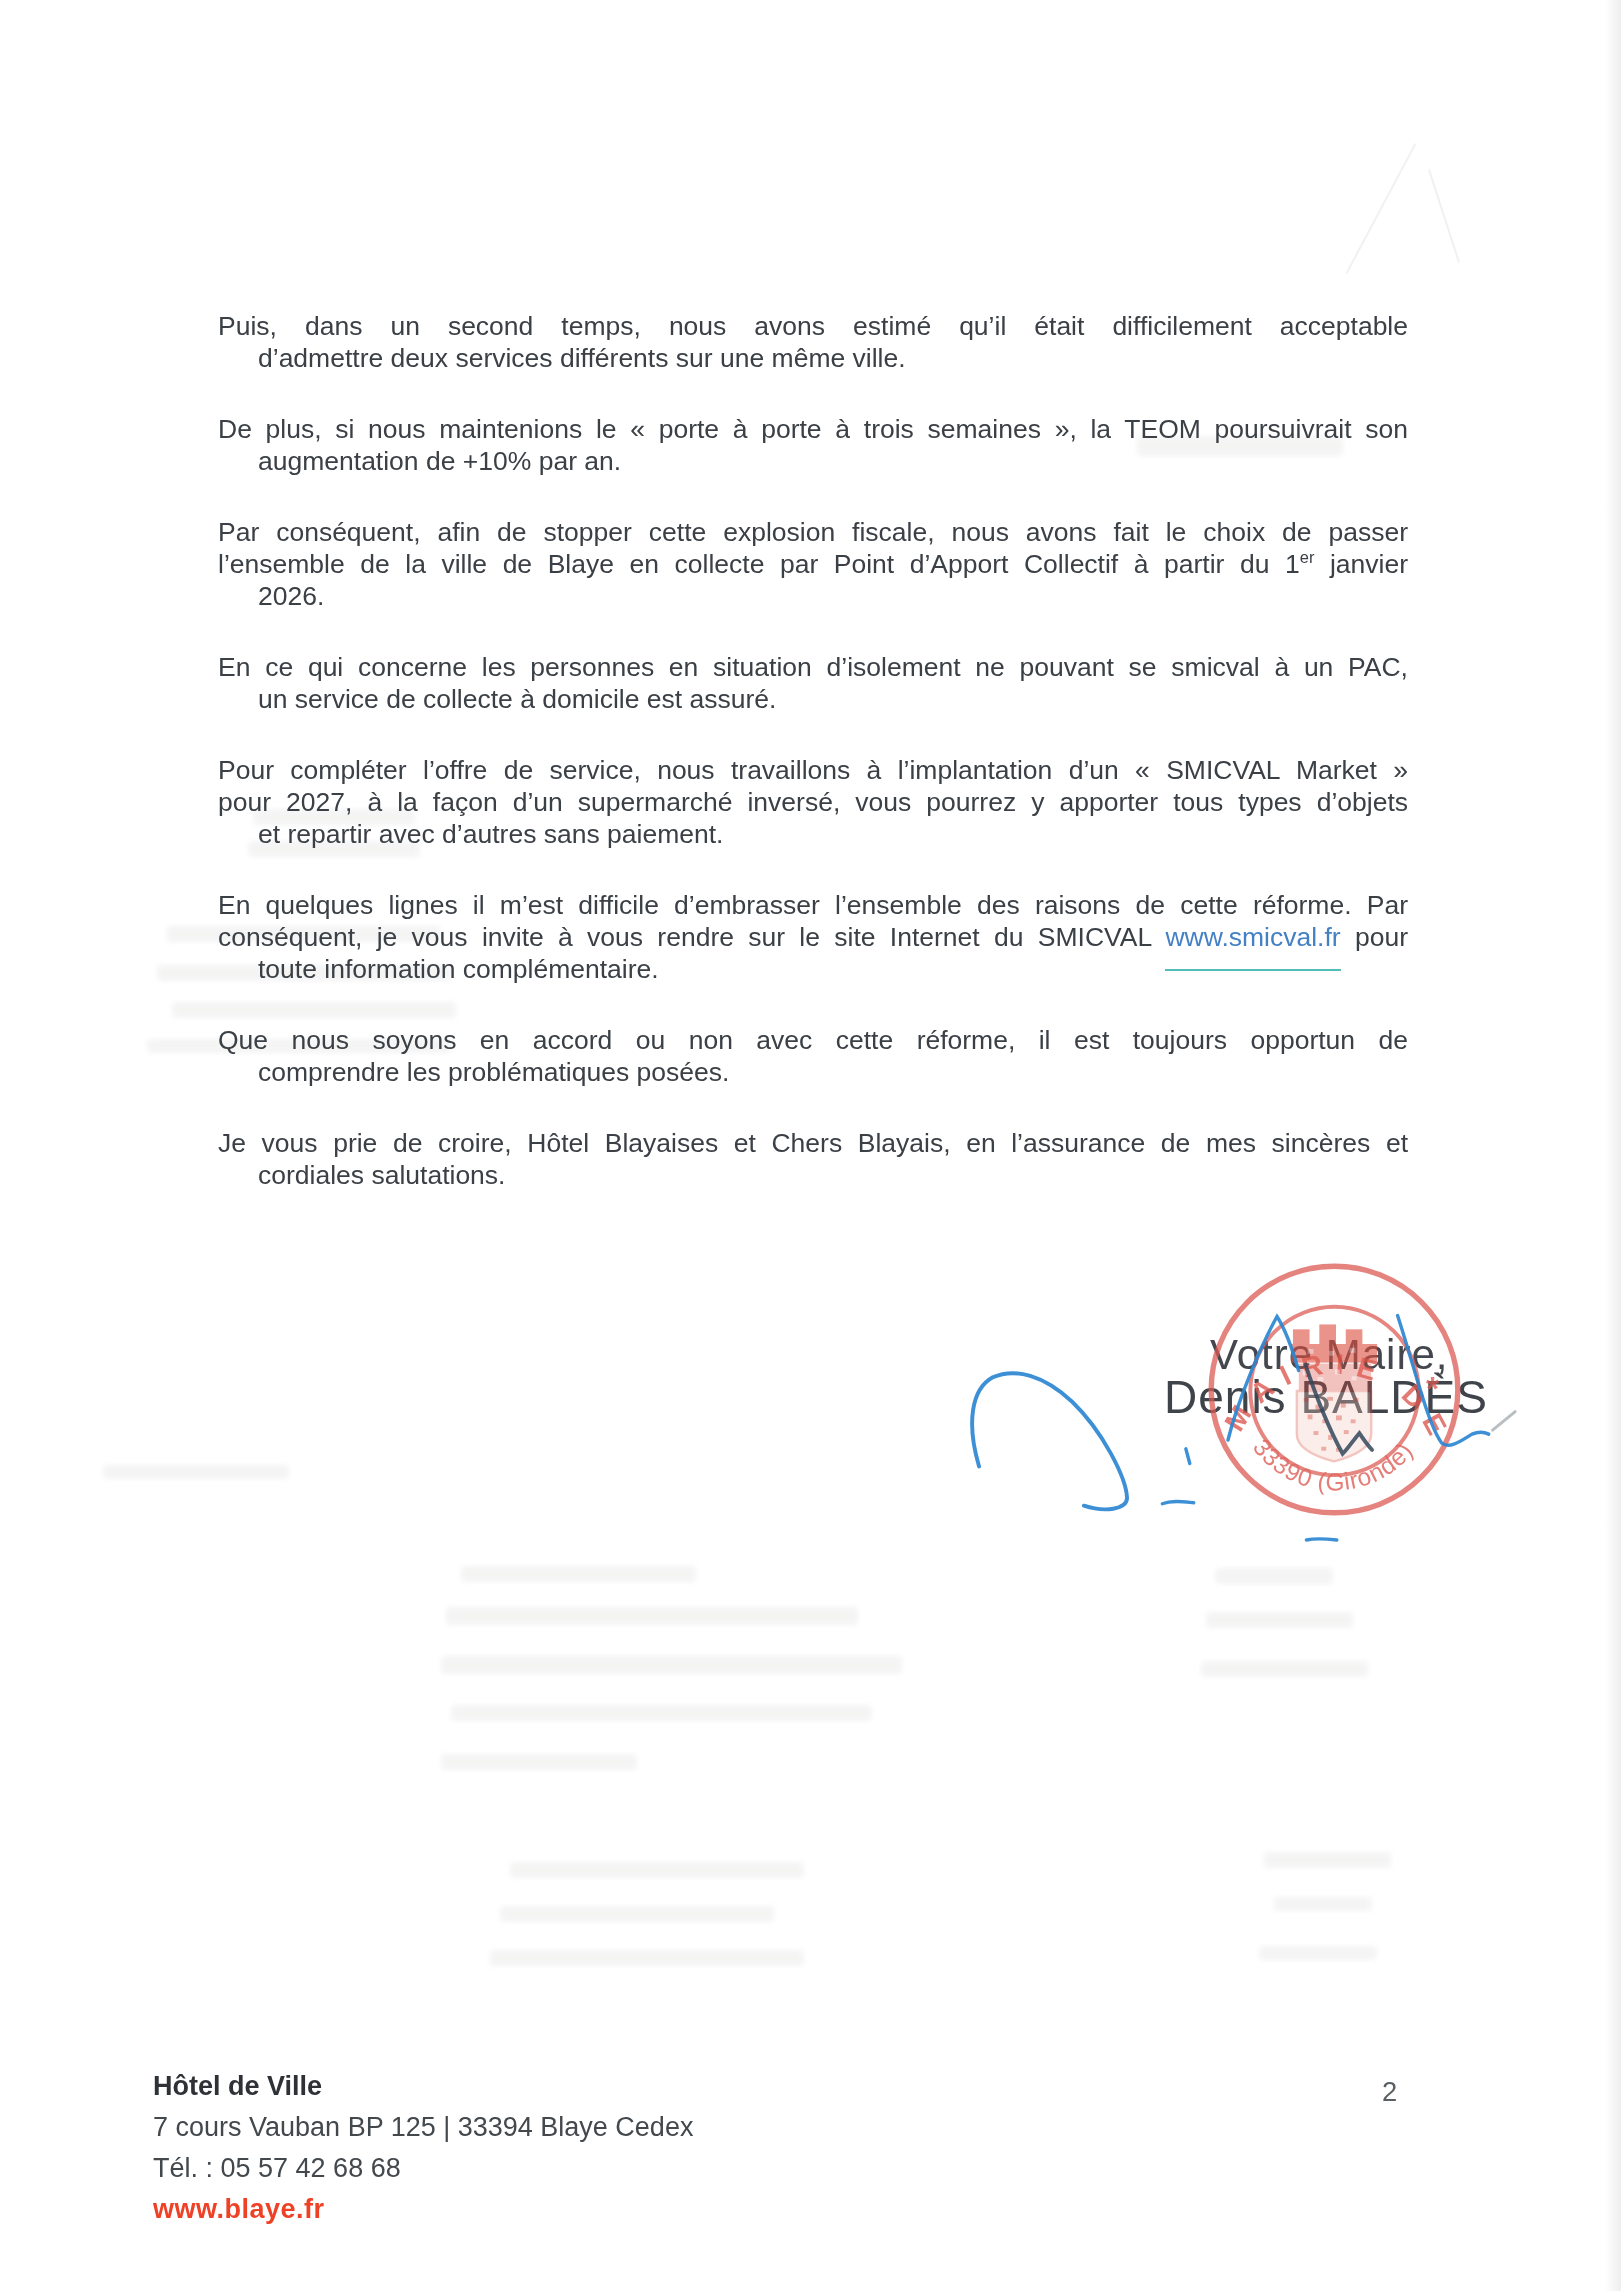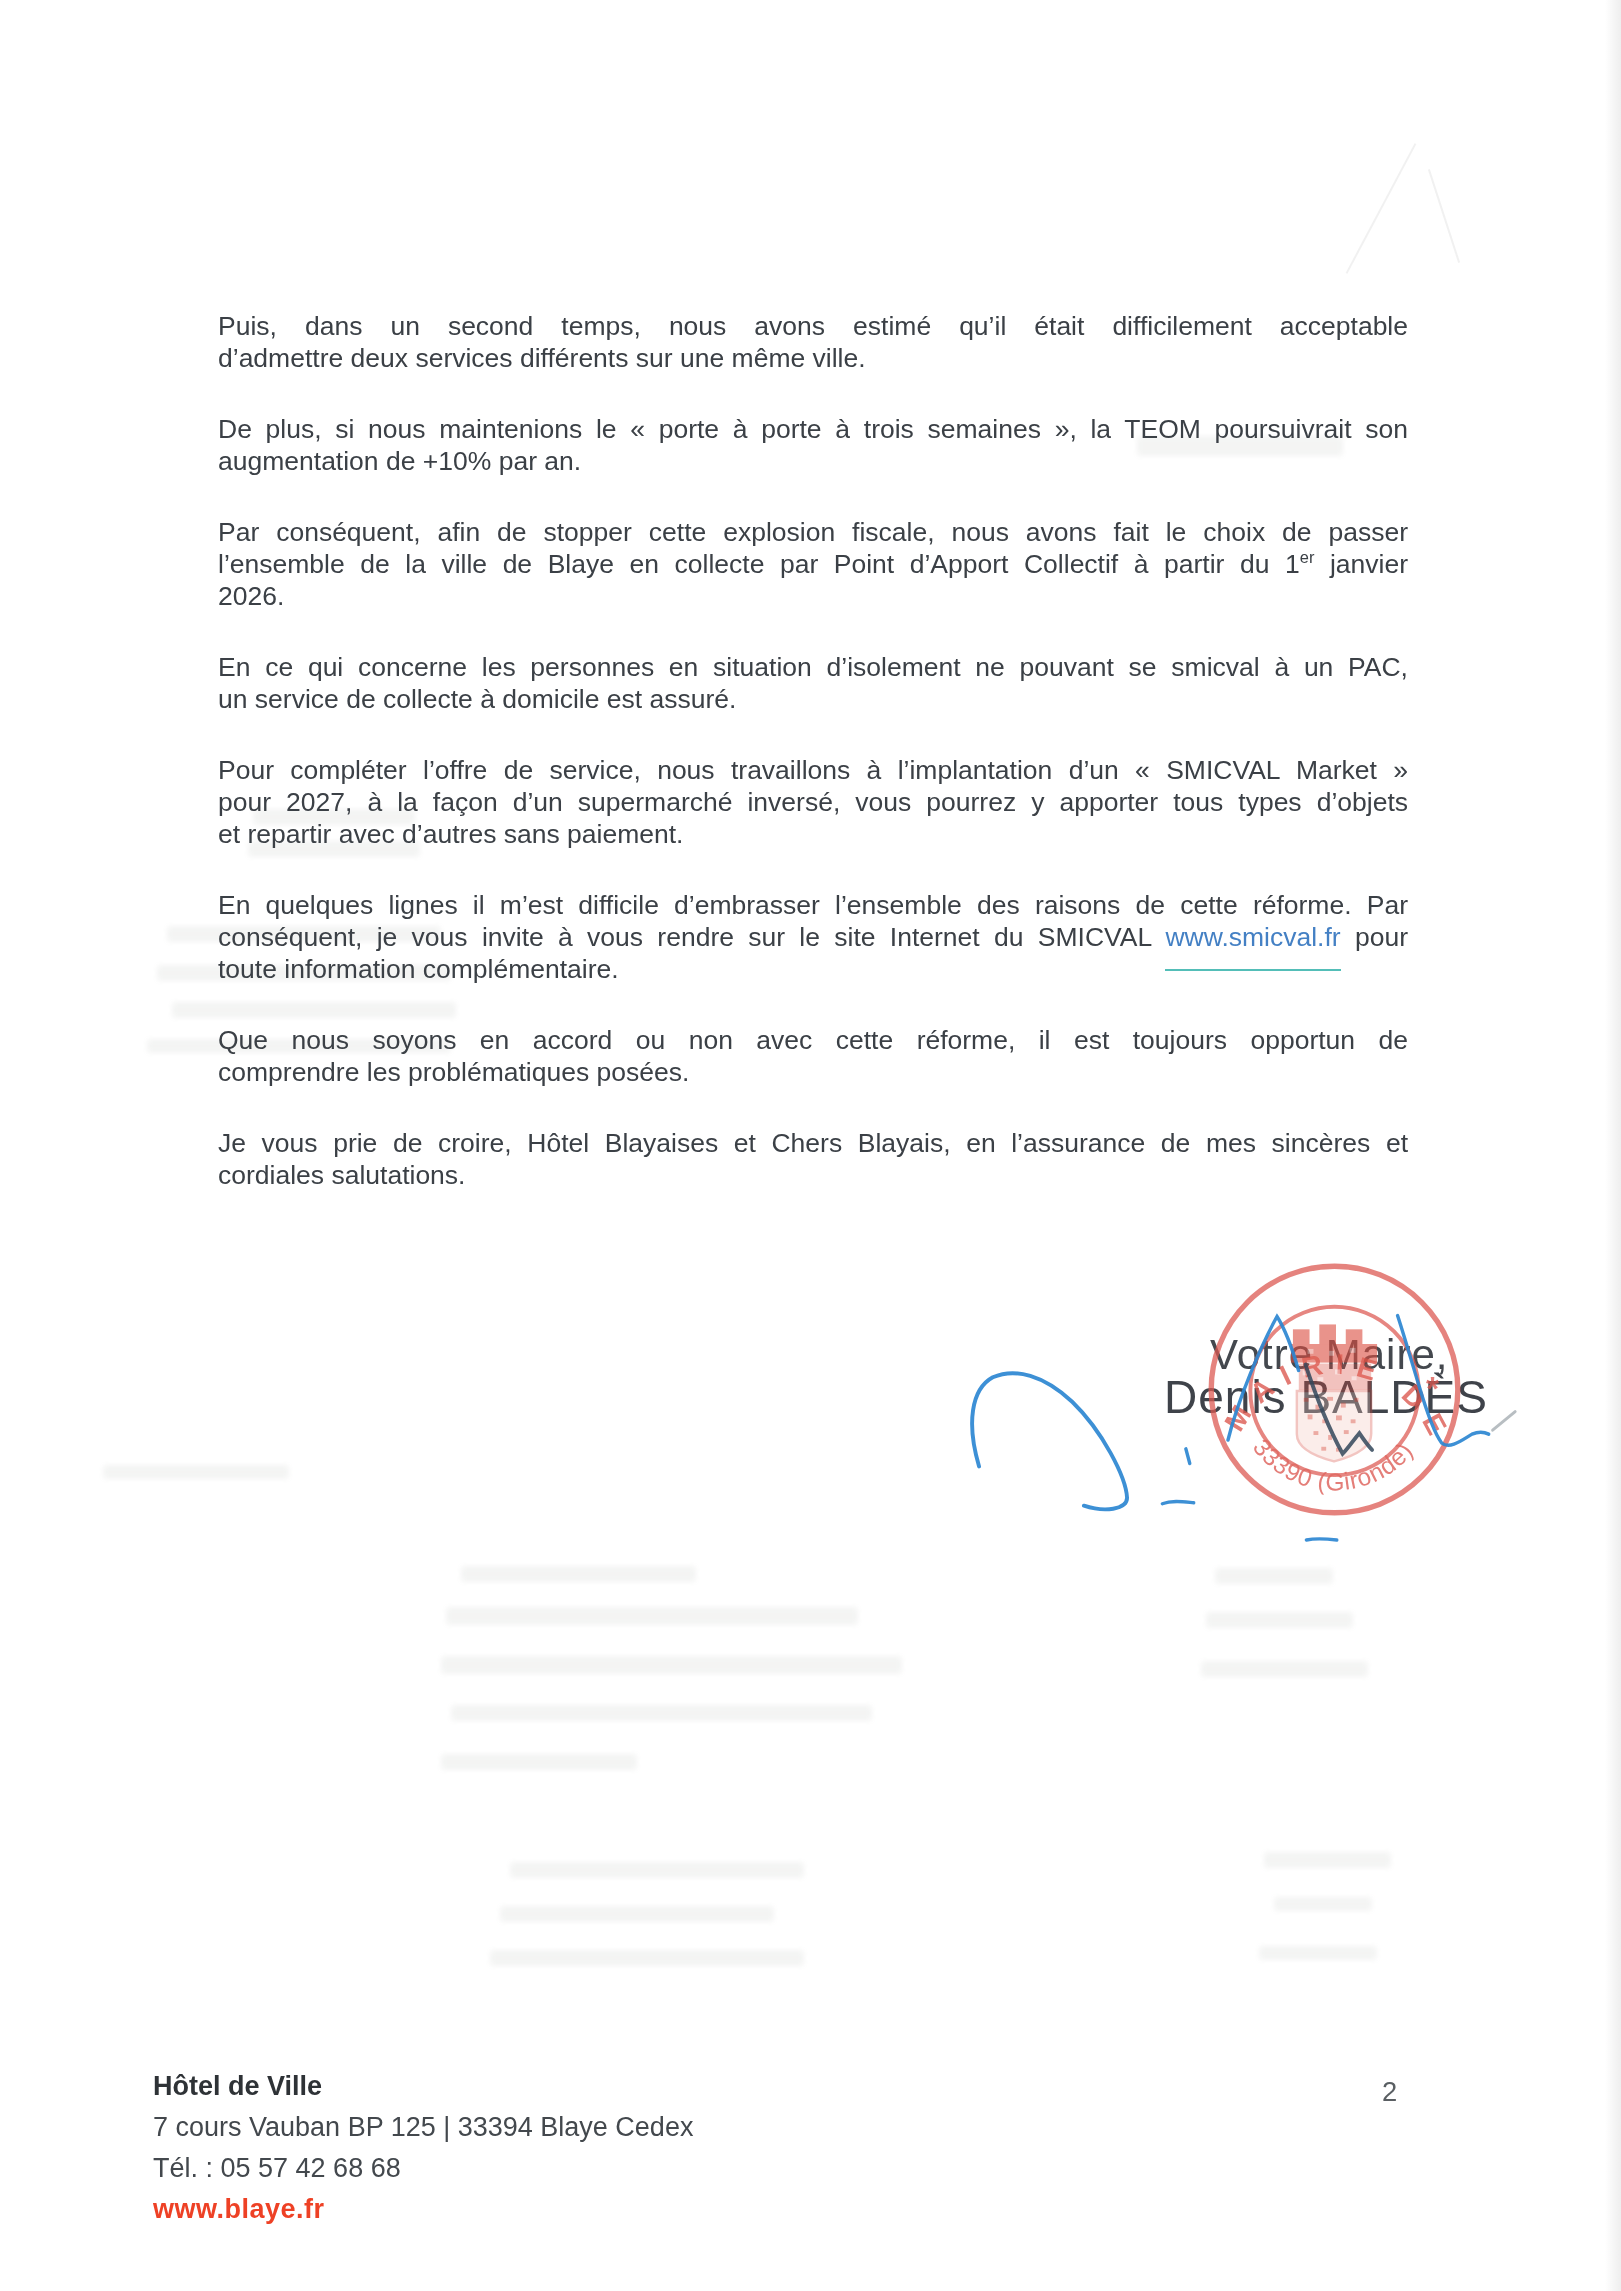--- a/index.html
+++ b/index.html
@@ -15,21 +15,21 @@
   
   #letter-body{
     position:absolute;left:218px;top:310px;width:1190px;
     font-size:26.5px;line-height:32px;color:#3b4046;
   }
   .para{margin:0 0 39px 0;}
   .line{
     white-space:nowrap;text-align:justify;text-align-last:justify;
     height:32px;overflow:visible;
   }
-  .line.last{text-align-last:left;}
+  .line.last{text-align-last:left;margin-left:40px;}
   .sup{font-size:0.62em;vertical-align:super;line-height:0;}
   .link{
     color:#4480c4;border-bottom:2.9px solid rgba(53,179,171,0.85);
     padding-bottom:17px;cursor:pointer;
   }
   
   .sig-line1{
     position:absolute;left:1210px;top:1331px;font-size:42px;color:#44484e;
     letter-spacing:1px;white-space:nowrap;
   }

